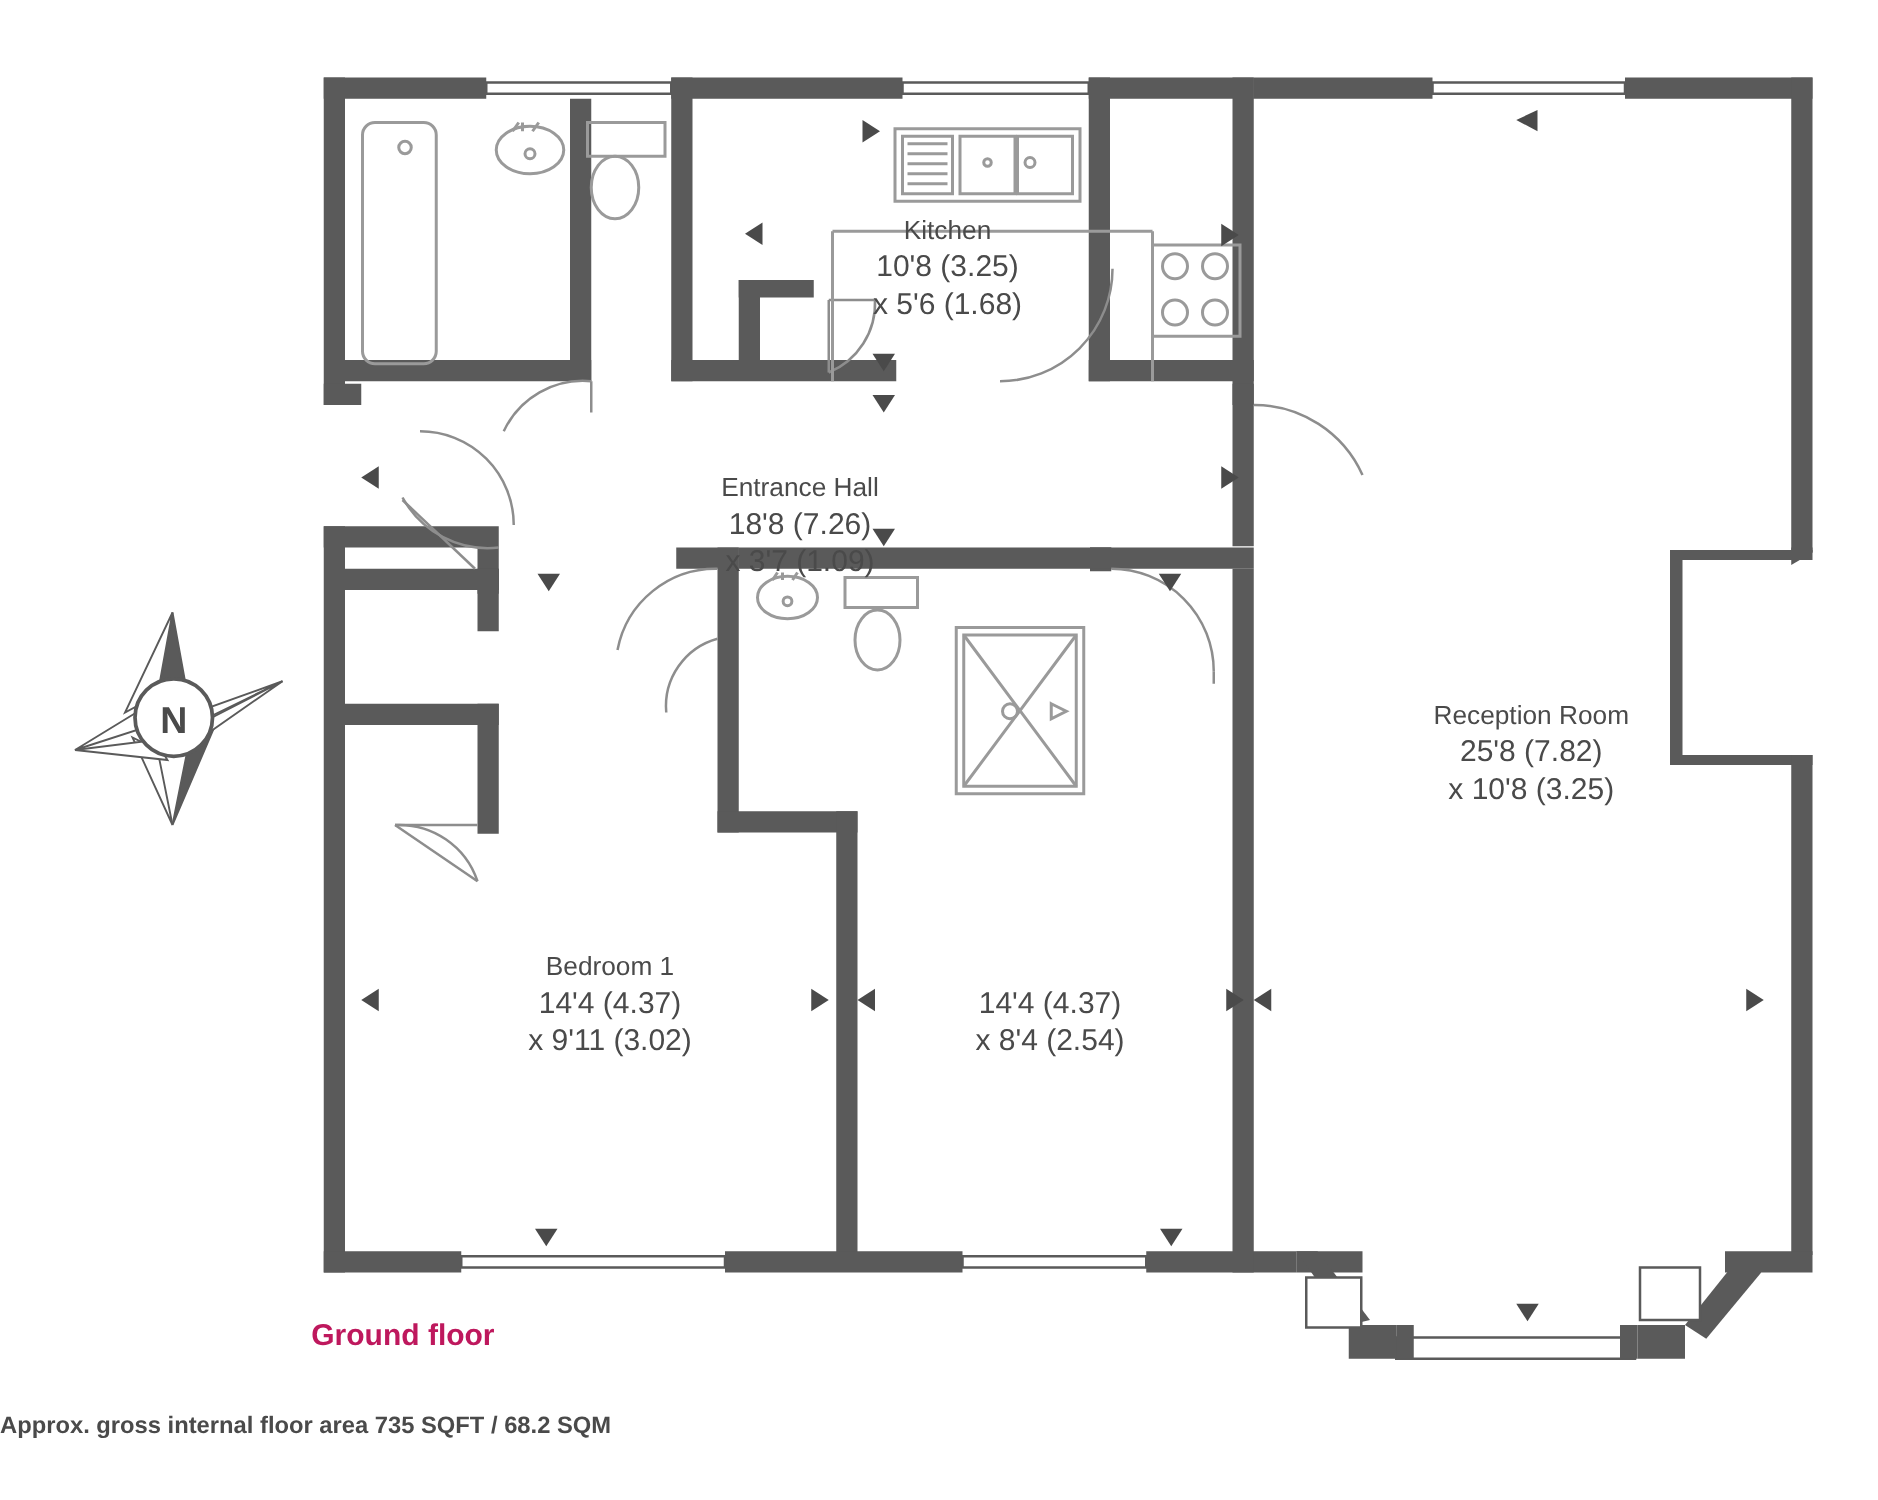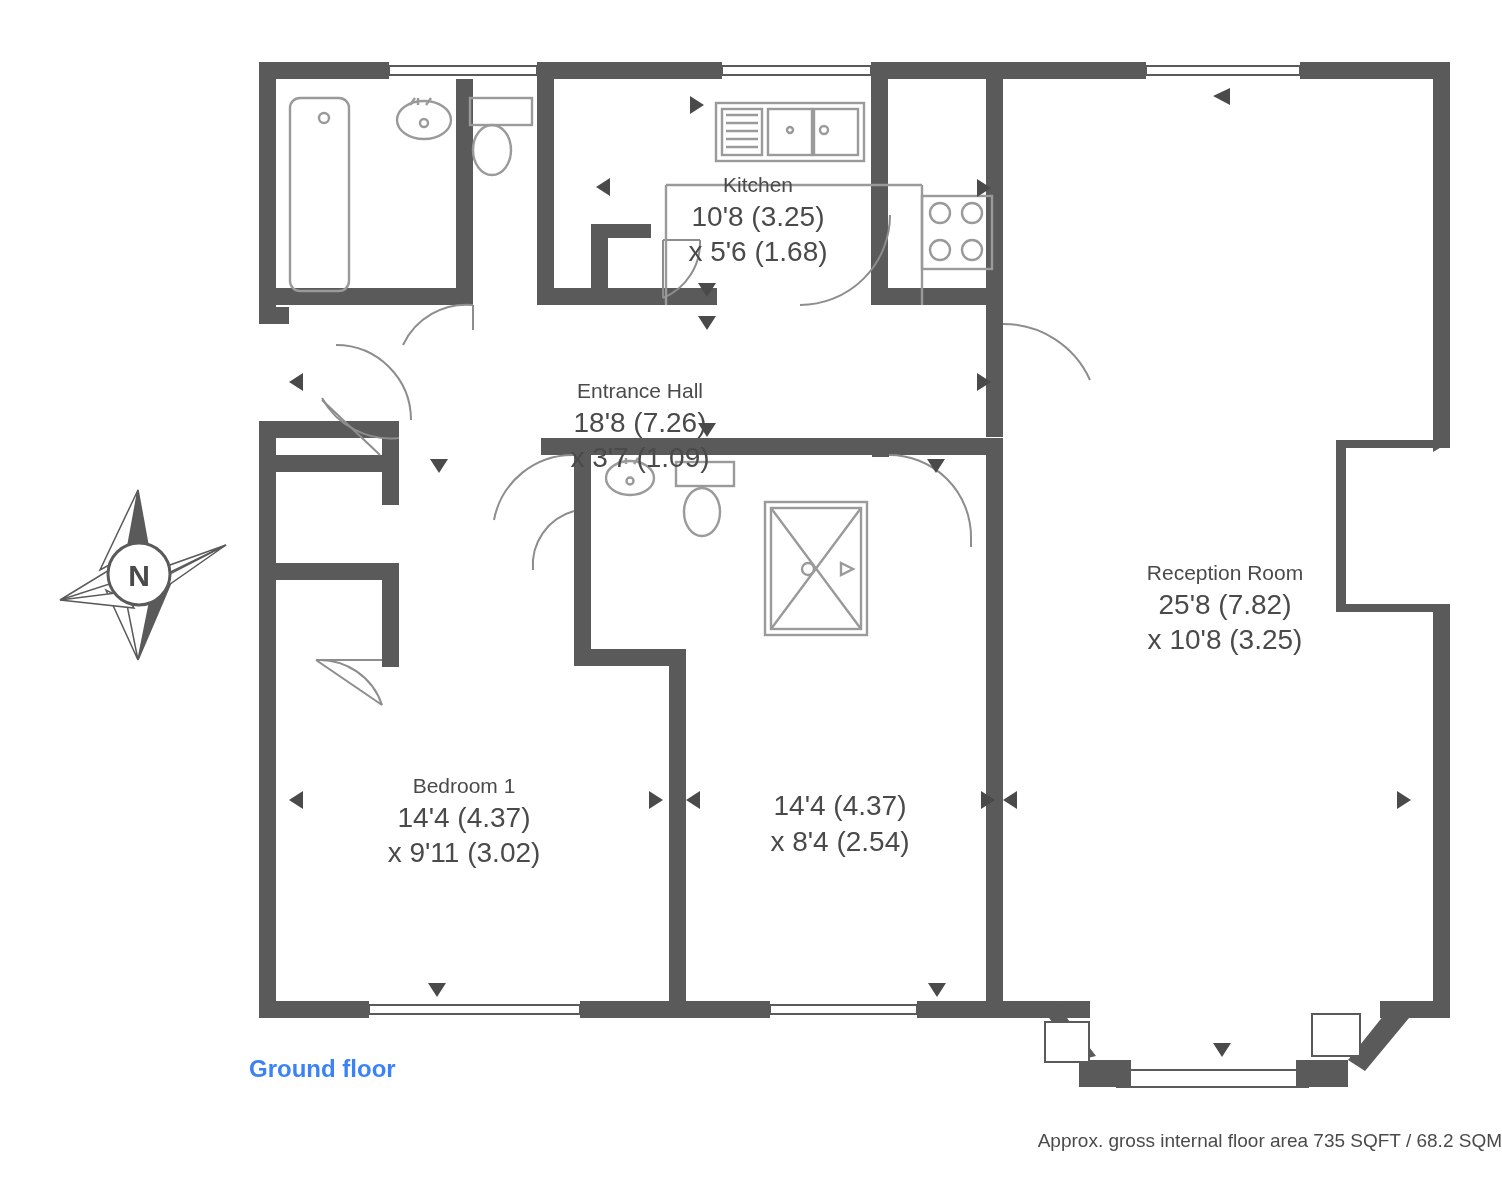--- a/index.html
+++ b/index.html
@@ -32,37 +32,37 @@
     line-height: 1.27;
     color: #4a4a4a;
   }
   .room-name {
     font-size: 21px;
     font-weight: normal;
     display: block;
     white-space: nowrap;
   }
   .room-dim {
-    font-size: 28px;
+    font-size: 24px;
     display: block;
     white-space: nowrap;
   }
   .floor-title {
     position: absolute;
     font-size: 24px;
     font-weight: bold;
-    color: #3b82f6;
+    color: #be185d;
     white-space: nowrap;
   }
   .footer-line {
     position: absolute;
     width: 100%;
-    text-align: right;
+    text-align: left;
     font-size: 19px;
-    font-weight: normal;
+    font-weight: bold;
     color: #4a4a4a;
     white-space: nowrap;
   }
   .compass-letter {
     font-size: 30px;
     font-weight: bold;
     fill: #4a4a4a;
     font-family: "Liberation Sans", sans-serif;
   }
 </style>
@@ -271,21 +271,21 @@
     <span class="room-dim">18'8 (7.26)</span>
     <span class="room-dim">x 3'7 (1.09)</span>
   </div>
 
   <div class="room-label" style="left:1075px; top:524px; width:300px;margin-top:36px;">
     <span class="room-name">Reception Room</span>
     <span class="room-dim">25'8 (7.82)</span>
     <span class="room-dim">x 10'8 (3.25)</span>
   </div>
 
-  <div class="room-label" style="left:314px; top:761px; width:300px;margin-top:12px;">
+  <div class="room-label" style="left:338px; top:761px; width:300px;">
     <span class="room-name">Bedroom 1</span>
     <span class="room-dim">14'4 (4.37)</span>
     <span class="room-dim">x 9'11 (3.02)</span>
   </div>
 
   <div class="room-label" style="left:690px; top:788px; width:300px;">
     <span class="room-dim">14'4 (4.37)</span>
     <span class="room-dim">x 8'4 (2.54)</span>
   </div>
 

